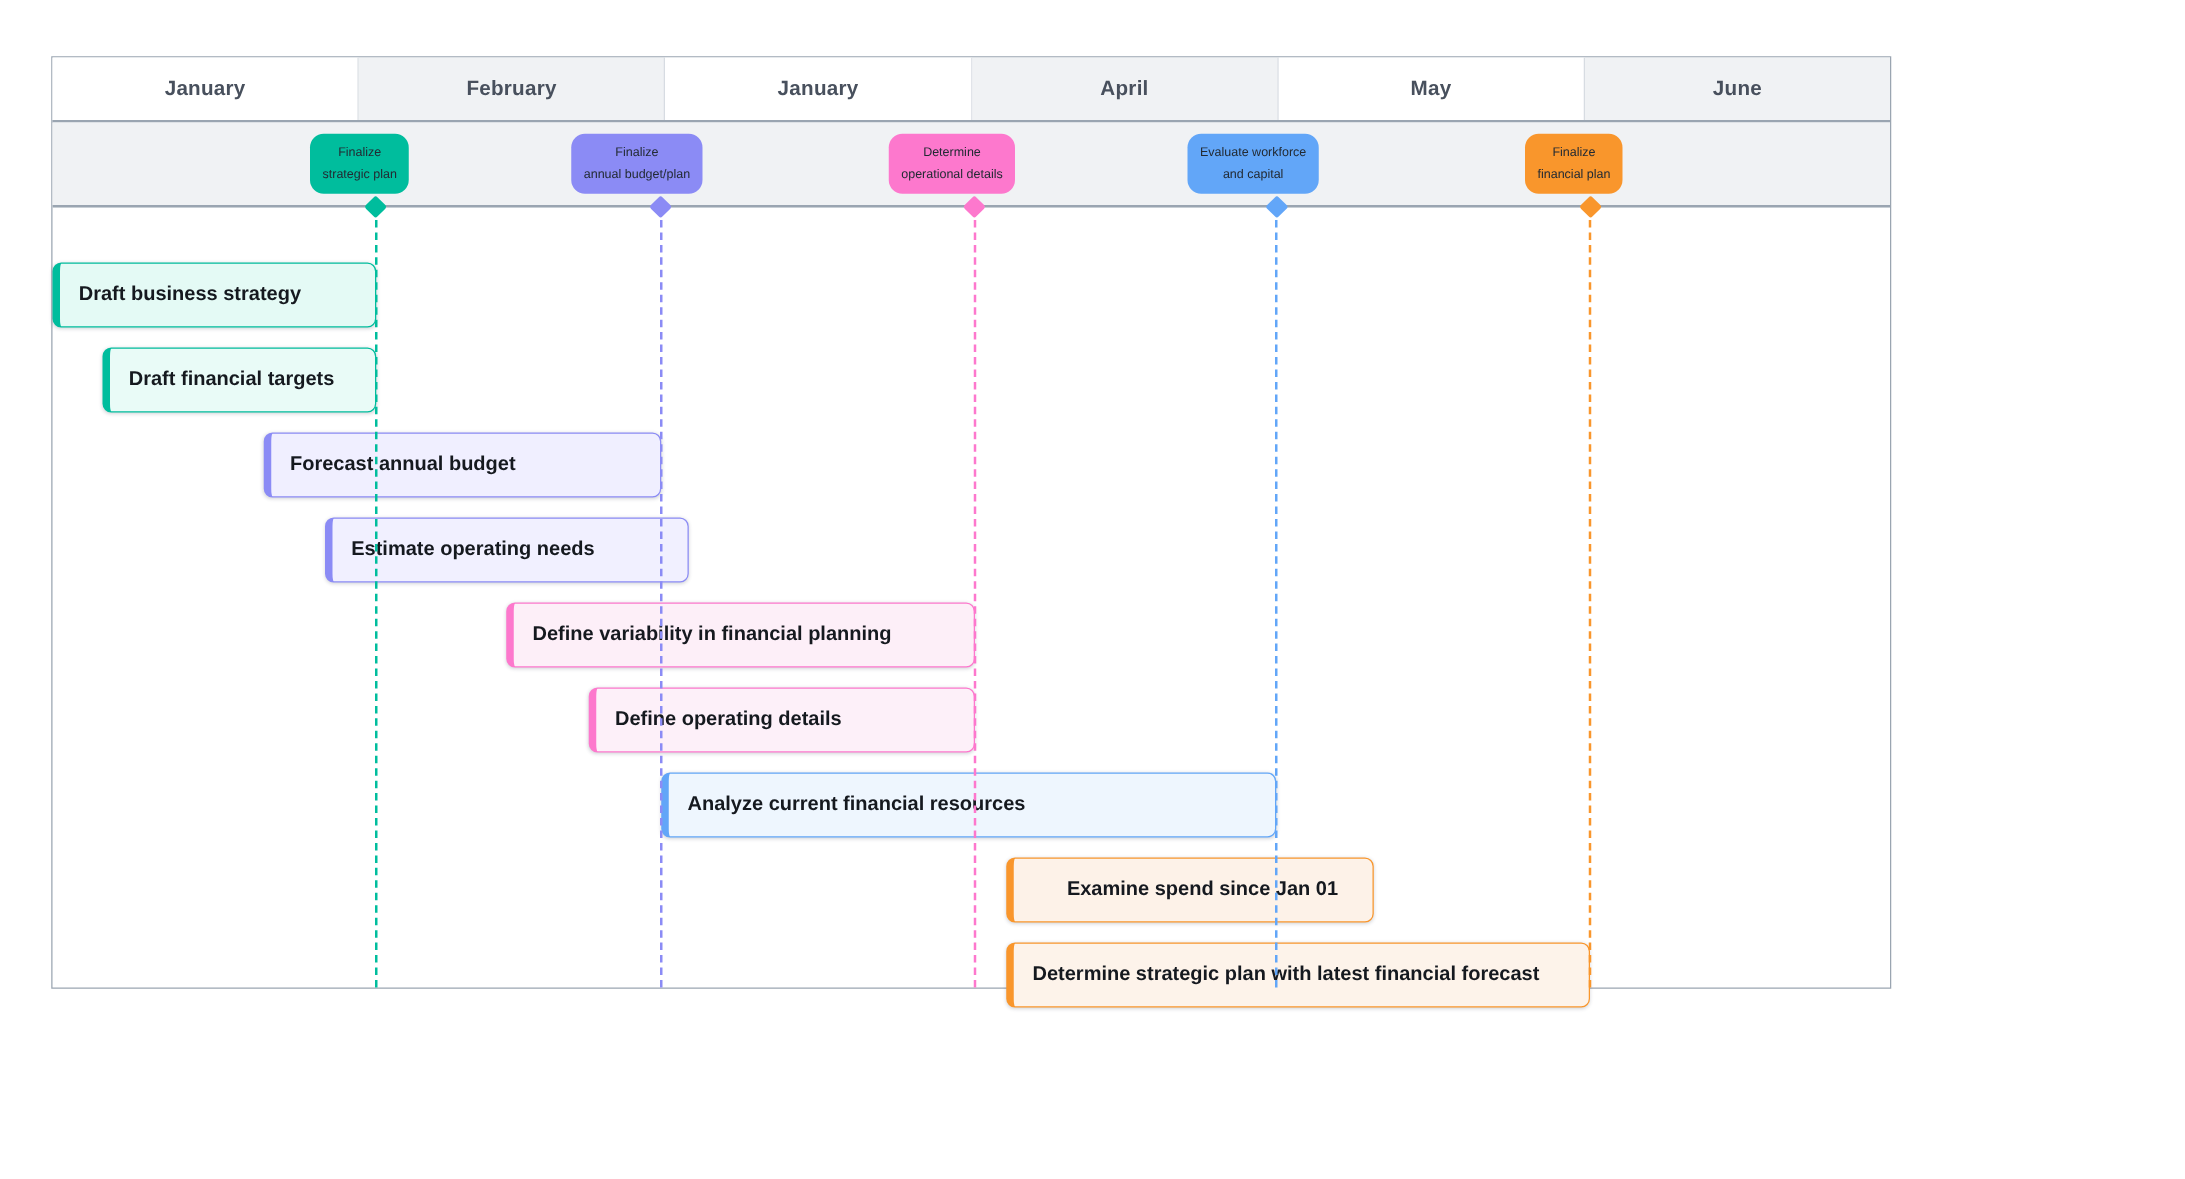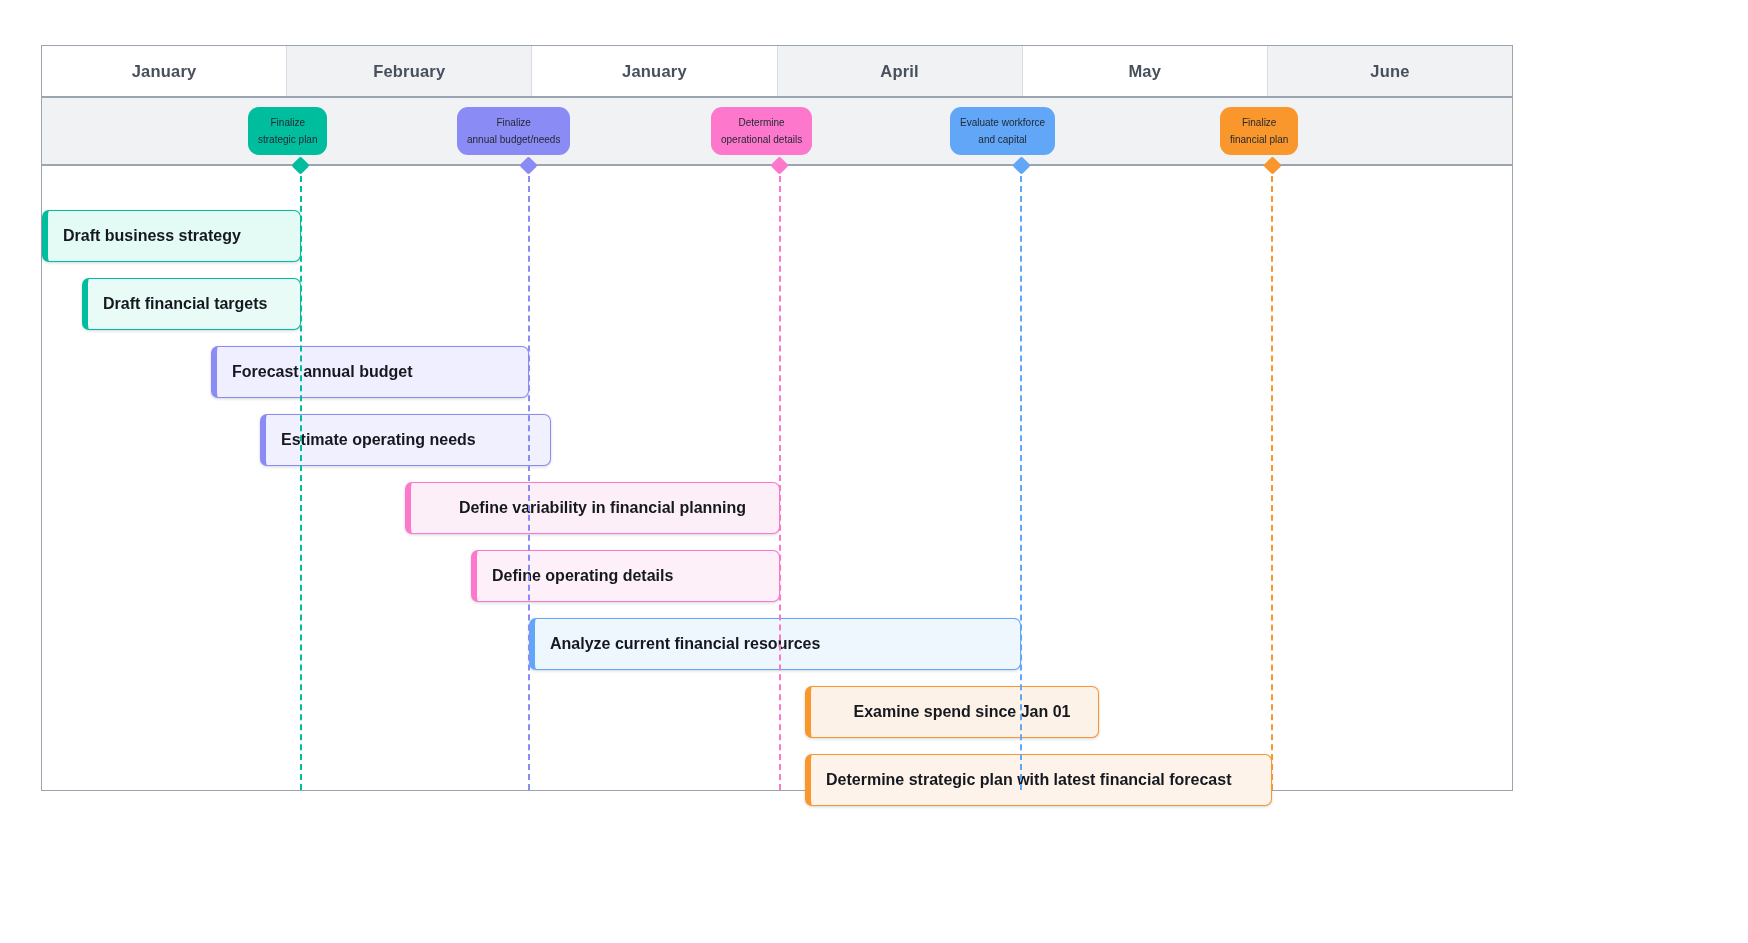--- a/index.html
+++ b/index.html
@@ -109,21 +109,21 @@
         <div class="month alt">June</div>
       </div>
 
     <div id="milestone-band">
         <div class="ms-pill" style="background: rgb(0, 189, 157); left: 206px; top: 9px;">
           <span>Finalize</span>
           <span>strategic plan</span>
         </div>
         <div class="ms-pill" style="background: rgb(139, 139, 245); left: 415px; top: 9px;">
           <span>Finalize</span>
-          <span>annual budget/needs</span>
+          <span>annual budget/plan</span>
         </div>
         <div class="ms-pill" style="background: rgb(253, 120, 205); left: 669px; top: 9px;">
           <span>Determine</span>
           <span>operational details</span>
         </div>
         <div class="ms-pill" style="background: rgb(98, 166, 248); left: 908px; top: 9px;">
           <span>Evaluate workforce</span>
           <span>and capital</span>
         </div>
         <div class="ms-pill" style="background: rgb(249, 150, 44); left: 1178px; top: 9px;">
@@ -138,21 +138,21 @@
         </div>
         <div class="bar" style="left: 40px; width: 219px; top: 84px; background: rgb(233, 251, 247); border-width: 1px 1px 1px 6px; border-style: solid; border-color: rgb(0, 189, 157); border-image: initial;">
           <span>Draft financial targets</span>
         </div>
         <div class="bar" style="left: 169px; width: 318px; top: 152px; background: rgb(240, 239, 255); border-width: 1px 1px 1px 6px; border-style: solid; border-color: rgb(139, 139, 245); border-image: initial;">
           <span>Forecast annual budget</span>
         </div>
         <div class="bar" style="left: 218px; width: 291px; top: 220px; background: rgb(241, 240, 255); border-width: 1px 1px 1px 6px; border-style: solid; border-color: rgb(139, 139, 245); border-image: initial;">
           <span>Estimate operating needs</span>
         </div>
-        <div class="bar" style="left: 363px; width: 375px; top: 288px; background: rgb(253, 239, 248); border-width: 1px 1px 1px 6px; border-style: solid; border-color: rgb(253, 120, 205); border-image: initial; justify-content: center;">
+        <div class="bar" style="left: 363px; width: 375px; top: 288px; background: rgb(253, 239, 248); border-width: 1px 1px 1px 6px; border-style: solid; border-color: rgb(253, 120, 205); border-image: initial;">
           <span>Define variability in financial planning</span>
         </div>
         <div class="bar" style="left: 429px; width: 309px; top: 356px; background: rgb(253, 240, 249); border-width: 1px 1px 1px 6px; border-style: solid; border-color: rgb(253, 120, 205); border-image: initial;">
           <span>Define operating details</span>
         </div>
         <div class="bar" style="left: 487px; width: 492px; top: 424px; background: rgb(238, 246, 254); border-width: 1px 1px 1px 6px; border-style: solid; border-color: rgb(98, 166, 248); border-image: initial;">
           <span>Analyze current financial resources</span>
         </div>
         <div class="bar" style="left: 763px; width: 294px; top: 492px; background: rgb(253, 242, 232); border-width: 1px 1px 1px 6px; border-style: solid; border-color: rgb(249, 150, 44); border-image: initial; justify-content: center;">
           <span>Examine spend since Jan 01</span>

